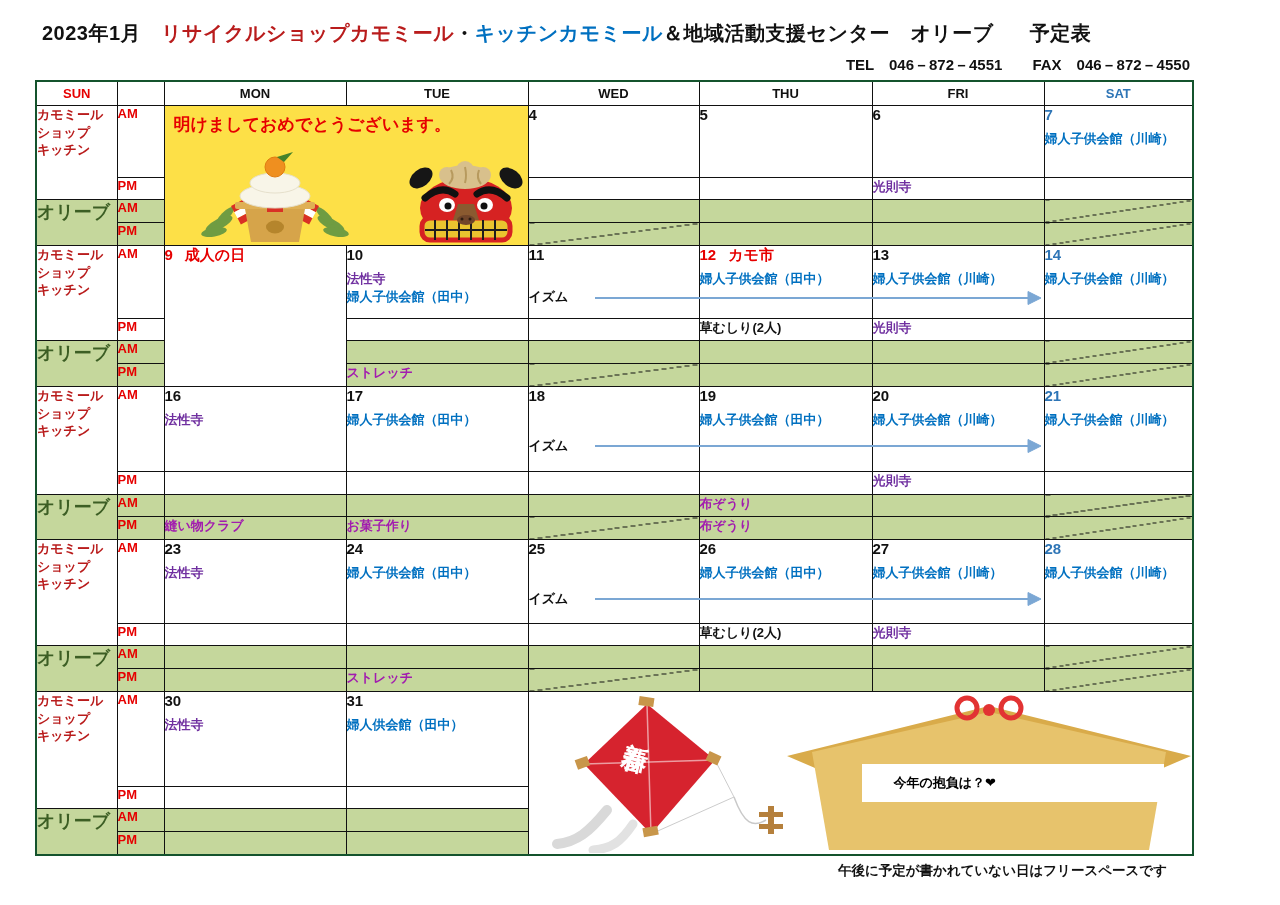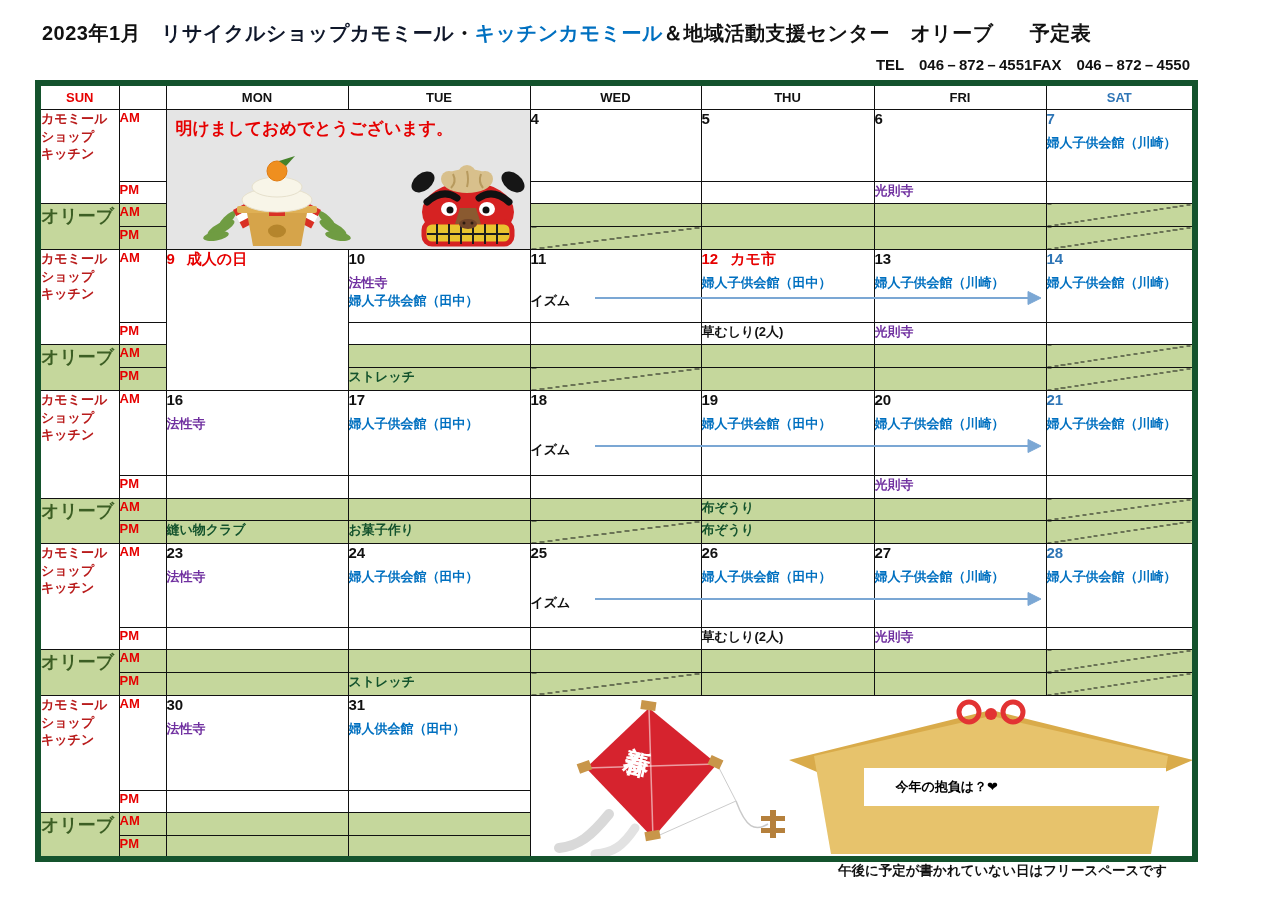--- a/index.html
+++ b/index.html
@@ -4,30 +4,30 @@
 <style>
   html,body{margin:0;padding:0;}
   body{
     position:relative;width:1280px;height:905px;background:#ffffff;
     font-family:"Liberation Sans","DejaVu Sans",sans-serif;font-weight:bold;color:#111;
     overflow:hidden;
   }
   
   .page-title{position:absolute;left:42px;top:20px;font-size:20px;white-space:nowrap;letter-spacing:.5px;}
   .page-title .sp{display:inline-block;width:20px;}
-  .t-red{color:#0f172a;}
+  .t-red{color:#b91c1c;}
   .t-blue{color:#0070c0;}
   .t-gap{margin-left:36px;}
   .contact{position:absolute;top:56px;right:90px;font-size:15px;white-space:nowrap;}
-  .contact .fax-gap{}
+  .contact .fax-gap{margin-left:30px;}
   .footnote{position:absolute;top:862px;right:113px;font-size:13.5px;}
 
   
   .cal-wrap{position:absolute;left:35px;top:80px;width:1157px;}
-  table.cal{border-collapse:collapse;table-layout:fixed;width:1157px;border:6px solid #14532d;}
+  table.cal{border-collapse:collapse;table-layout:fixed;width:1157px;border:2px solid #14532d;}
   .cal td,.cal th{border:1px solid #111;padding:0;vertical-align:top;overflow:hidden;}
   th.dh{height:23px;font-size:13px;text-align:center;vertical-align:middle;color:#111;}
   th.dh.sun{color:#e60000;} th.dh.sat{color:#2e75b6;}
 
   tr.h72{height:72px;} tr.h73{height:73px;} tr.h85{height:85px;} tr.h84{height:84px;} tr.h95{height:95px;}
   tr.h22{height:22px;} tr.h23{height:23px;}
 
   .olive{background:#c5d79c;}
   .diag{background-image:linear-gradient(to bottom right,rgba(0,0,0,0) 49.3%,#111 49.3%,#111 50.7%,rgba(0,0,0,0) 50.7%);}
 
@@ -36,23 +36,23 @@
   .ampm{color:#e60000;font-size:13px;text-align:left;vertical-align:middle;}
 
   .day{padding:1px 5px;font-size:13px;}
   .date{font-size:15px;display:inline-block;line-height:1.25;}
   .datelabel{font-size:15px;display:inline-block;margin-left:12px;}
   .ev{display:block;margin-top:6px;line-height:1.3;}
   .ev + .ev{margin-top:1px;}
   .g24{margin-top:24px;} .g32{margin-top:32px;}
   .blue{color:#0070c0;} .purple{color:#7030a0;} .red{color:#e60000;} .satblue{color:#2e75b6;}
   .pm-cell{padding:3px 5px;font-size:13px;vertical-align:middle;}
-  .olive-ev{color:#14532d;font-size:13px;padding:2px 5px;vertical-align:middle;}
-
-  .merged{position:relative;background:#e5e5e5;}
+  .olive-ev{color:#a21caf;font-size:13px;padding:2px 5px;vertical-align:middle;}
+
+  .merged{position:relative;background:#fde047;}
   .greeting{color:#e60000;font-size:17px;padding:7px 9px 0 9px;}
   .kagami{position:absolute;left:36px;top:44px;}
   .lion{position:absolute;left:242px;top:54px;}
 
   .newyear-cell{position:relative;background:#fff;}
   .newyear-art{position:absolute;left:0;top:0;}
   .kite-label{
     position:absolute;left:100px;top:32px;color:#fff;font-size:26px;line-height:1.05;
     writing-mode:vertical-rl;transform:rotate(14deg);letter-spacing:4px;
   }

